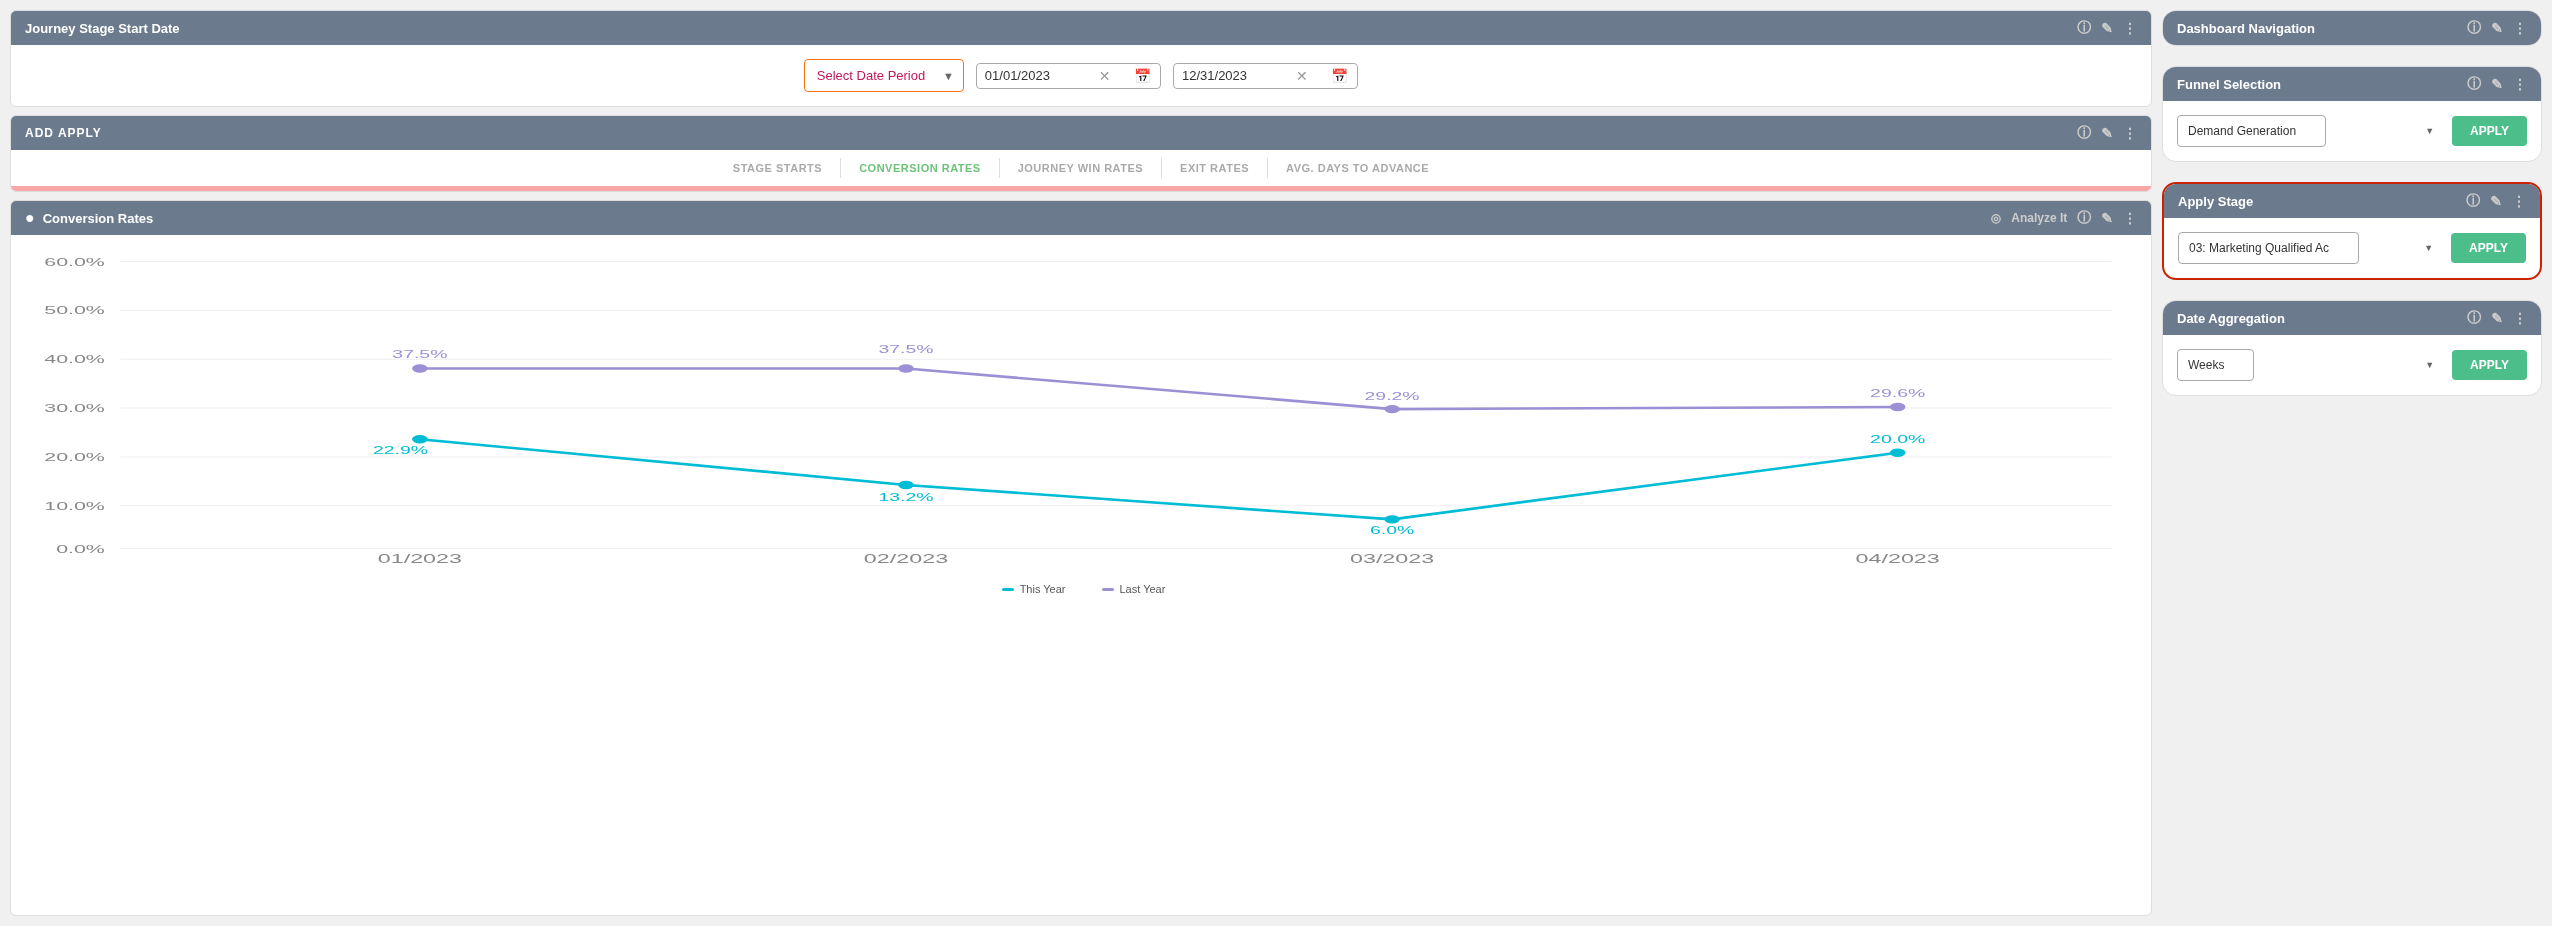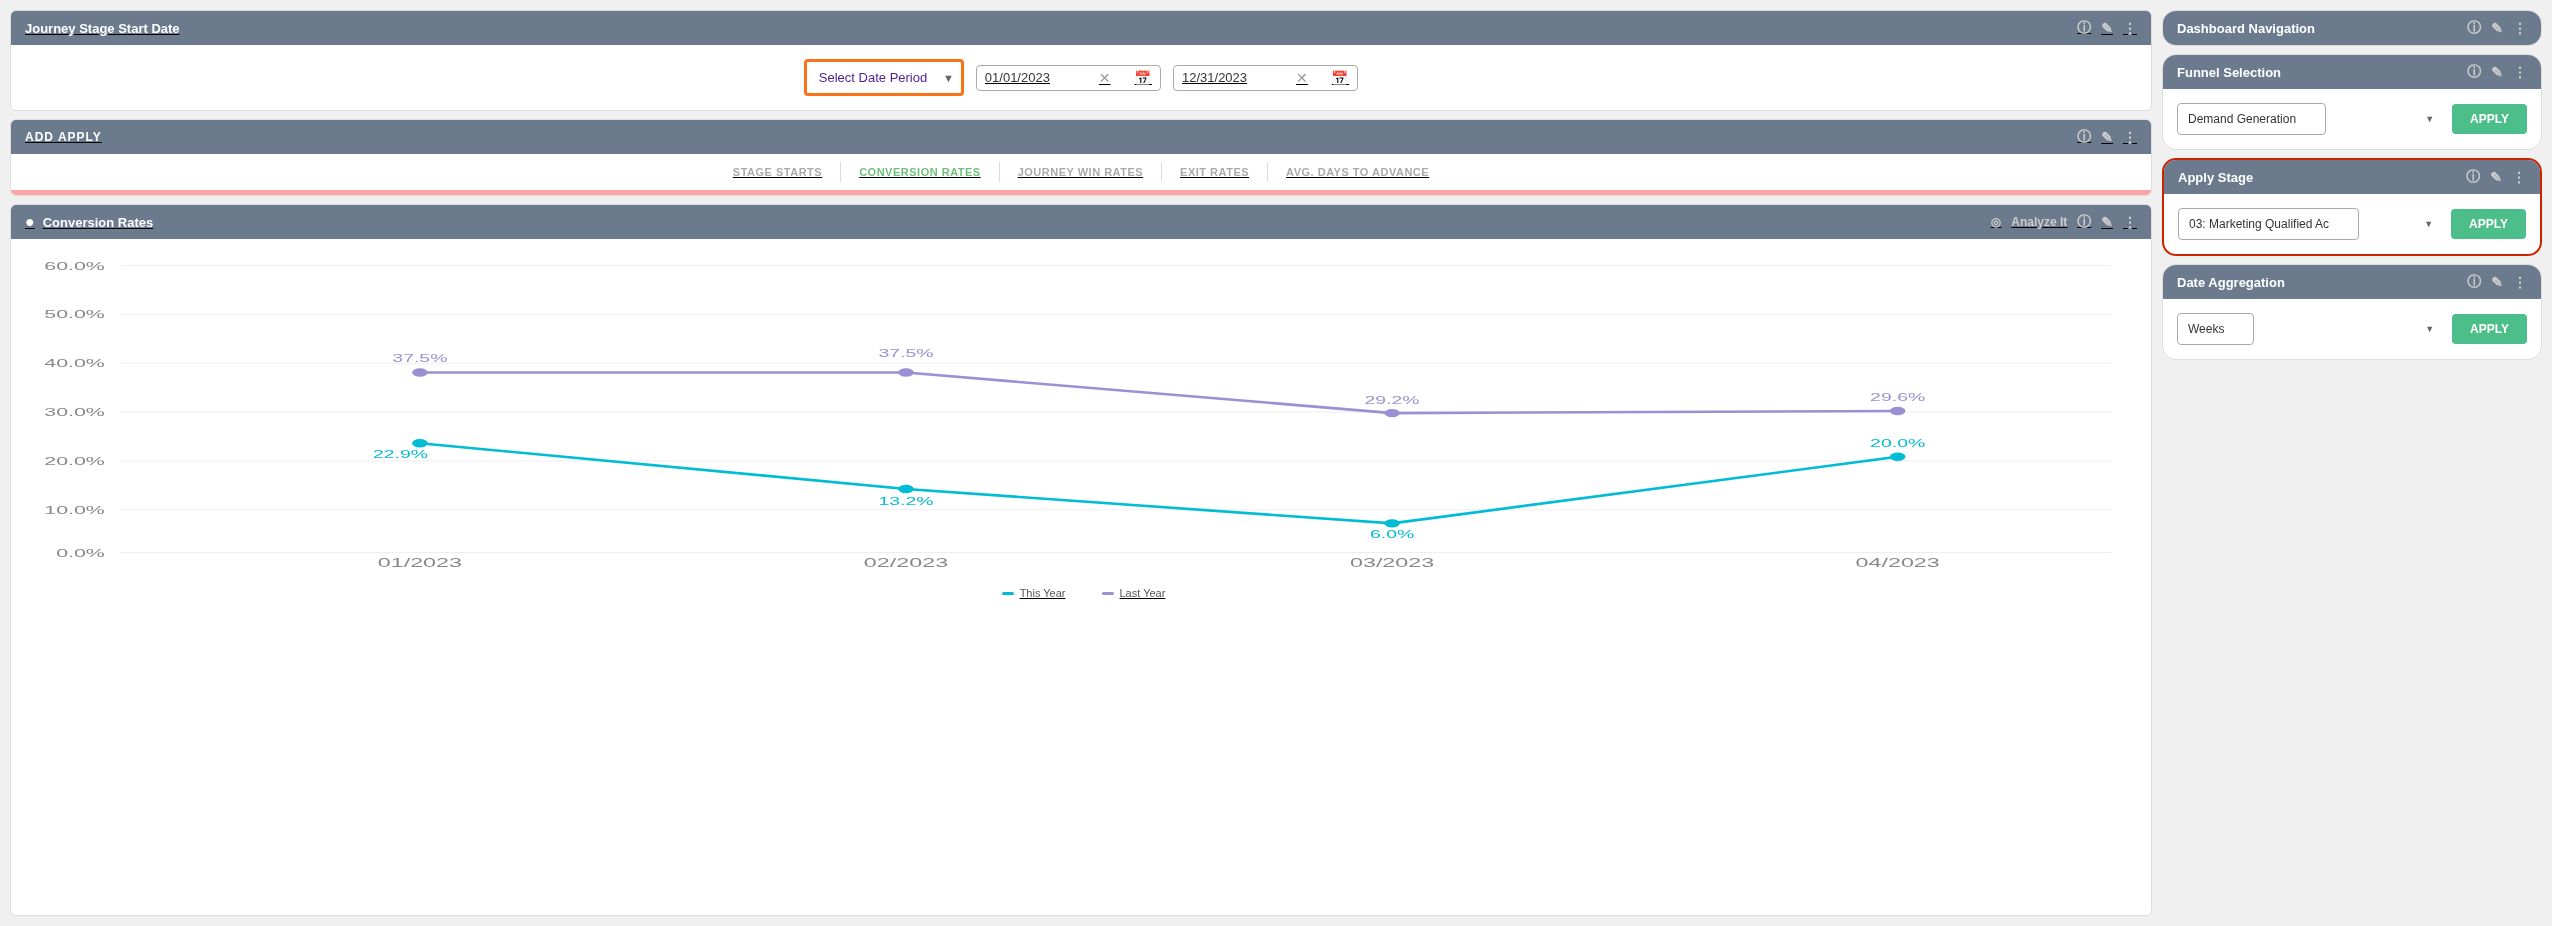--- a/index.html
+++ b/index.html
@@ -29,21 +29,20 @@
       display: flex;
       flex-direction: column;
       gap: 8px;
     }
     
     .card {
       background: white;
       border-radius: 6px;
       border: 1px solid #ddd;
       overflow: hidden;
-      text-decoration: underline;
     }
     .card-header {
       background: #6b7b8d;
       color: white;
       padding: 8px 14px;
       font-size: 13px;
       font-weight: 600;
       display: flex;
       align-items: center;
       justify-content: space-between;
@@ -62,25 +61,25 @@
       justify-content: center;
       gap: 12px;
       padding: 14px;
     }
     .date-select-wrapper {
       position: relative;
     }
     .date-select {
       appearance: none;
       background: white;
-      border: 3px solid #f97316;
+      border: 1px solid #f97316;
       border-radius: 4px;
       padding: 8px 32px 8px 12px;
       font-size: 13px;
-      color: #4c1d95;
+      color: #be185d;
       cursor: pointer;
       min-width: 160px;
     }
     .select-arrow {
       position: absolute;
       right: 10px;
       top: 50%;
       transform: translateY(-50%);
       pointer-events: none;
       color: #666;
@@ -179,21 +178,21 @@
       width: 12px;
       height: 3px;
       border-radius: 2px;
     }
     
     .rcard {
       background: white;
       border-radius: 14px;
       border: 1px solid #ddd;
       overflow: hidden;
-      margin-bottom: 0;
+      margin-bottom: 12px;
     }
     .rcard-header {
       background: #6b7b8d;
       color: white;
       padding: 8px 14px;
       font-size: 13px;
       font-weight: 600;
       display: flex;
       align-items: center;
       justify-content: space-between;

